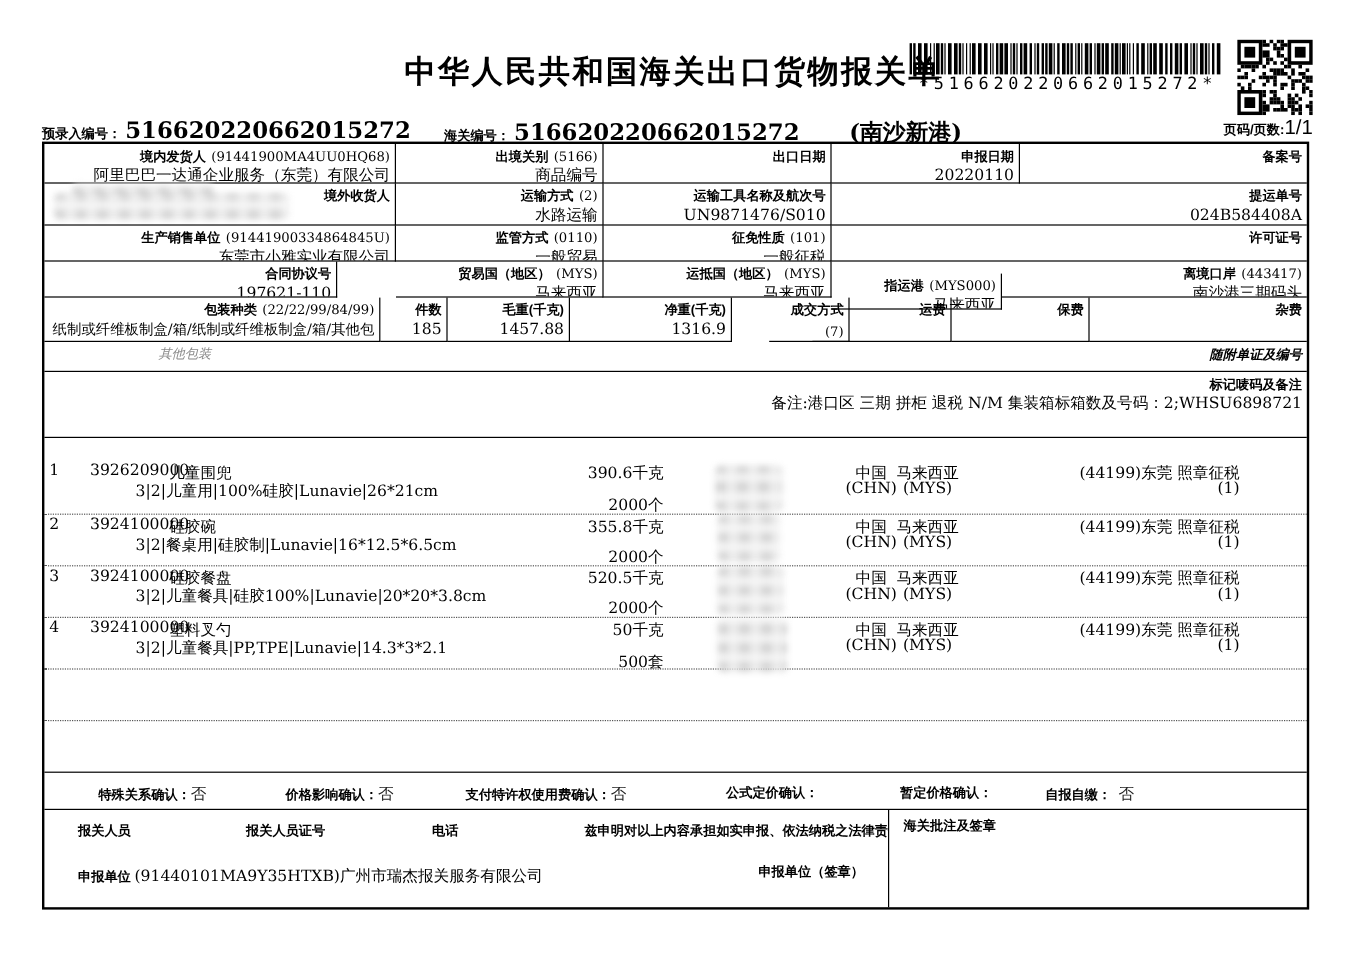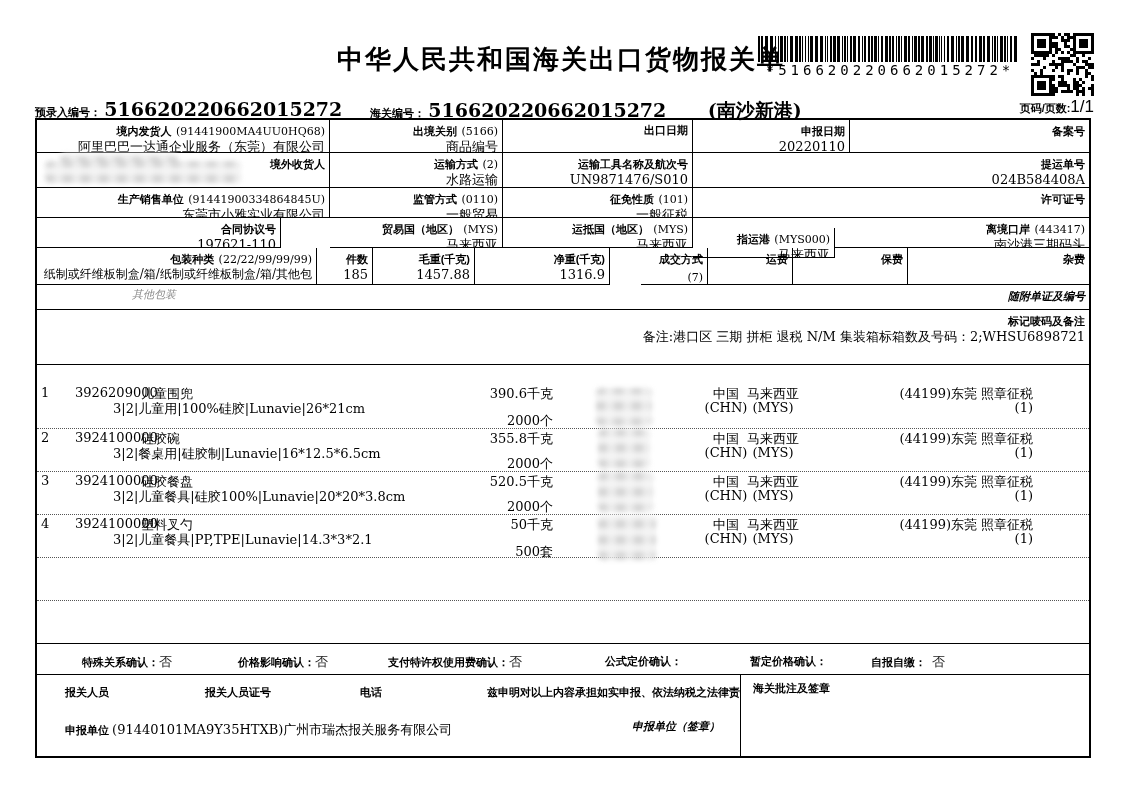--- a/index.html
+++ b/index.html
@@ -386,21 +386,21 @@
       <div class="val">马来西亚</div>
     </div>
     <div class="cell noR" style="left:798px;top:98px;width:254px;height:30px;">
       <span class="lbl">离境口岸</span>
       <span class="code">(443417)</span>
       <div class="val">南沙港三期码头</div>
     </div>
 
     <div class="cell" style="left:0;top:128px;width:280px;height:37px;">
       <span class="lbl">包装种类</span>
-      <span class="code">(22/22/99/99/99)</span>
+      <span class="code">(22/22/99/84/99)</span>
       <div class="val" style="font-size:12px;">纸制或纤维板制盒/箱/纸制或纤维板制盒/箱/其他包</div>
     </div>
     <div class="cell" style="left:280px;top:128px;width:56px;height:37px;">
       <span class="lbl">件数</span>
       <div class="val">185</div>
     </div>
     <div class="cell" style="left:336px;top:128px;width:102px;height:37px;">
       <span class="lbl">毛重(千克)</span>
       <div class="val">1457.88</div>
     </div>
@@ -514,21 +514,21 @@
 
     <div class="cell noR noB" style="left:0;top:555px;width:703px;height:81px;padding:0;">
       <span class="foot-lbl" style="left:28px;top:10px;">报关人员</span>
       <span class="foot-lbl" style="left:168px;top:10px;">报关人员证号</span>
       <span class="foot-lbl" style="left:323px;top:10px;">电话</span>
       <span class="foot-lbl" style="left:450px;top:10px;">兹申明对以上内容承担如实申报、依法纳税之法律责任</span>
       <span class="foot-lbl" style="left:28px;top:46px;">
         <span>申报单位</span>
         <span class="foot-val">(91440101MA9Y35HTXB)</span><span class="foot-val">广州市瑞杰报关服务有限公司</span>
       </span>
-      <span class="foot-lbl" style="left:595px;top:44px;font-style:italic;">申报单位（签章）</span>
+      <span class="foot-lbl" style="left:595px;top:44px;">申报单位（签章）</span>
     </div>
 
     <div class="cell noR noB" style="left:703px;top:555px;width:349px;height:81px;border-left:1px solid #000;">
       <span class="foot-lbl" style="left:12px;top:6px;">海关批注及签章</span>
     </div>
   </div>
 
   <div class="redact" style="left:60px;top:153px;width:118px;height:12px;"></div>
   <div class="redact" style="left:45px;top:161px;width:196px;height:22px;"></div>
   <div class="redact" style="left:596px;top:388px;width:56px;height:38px;"></div>

